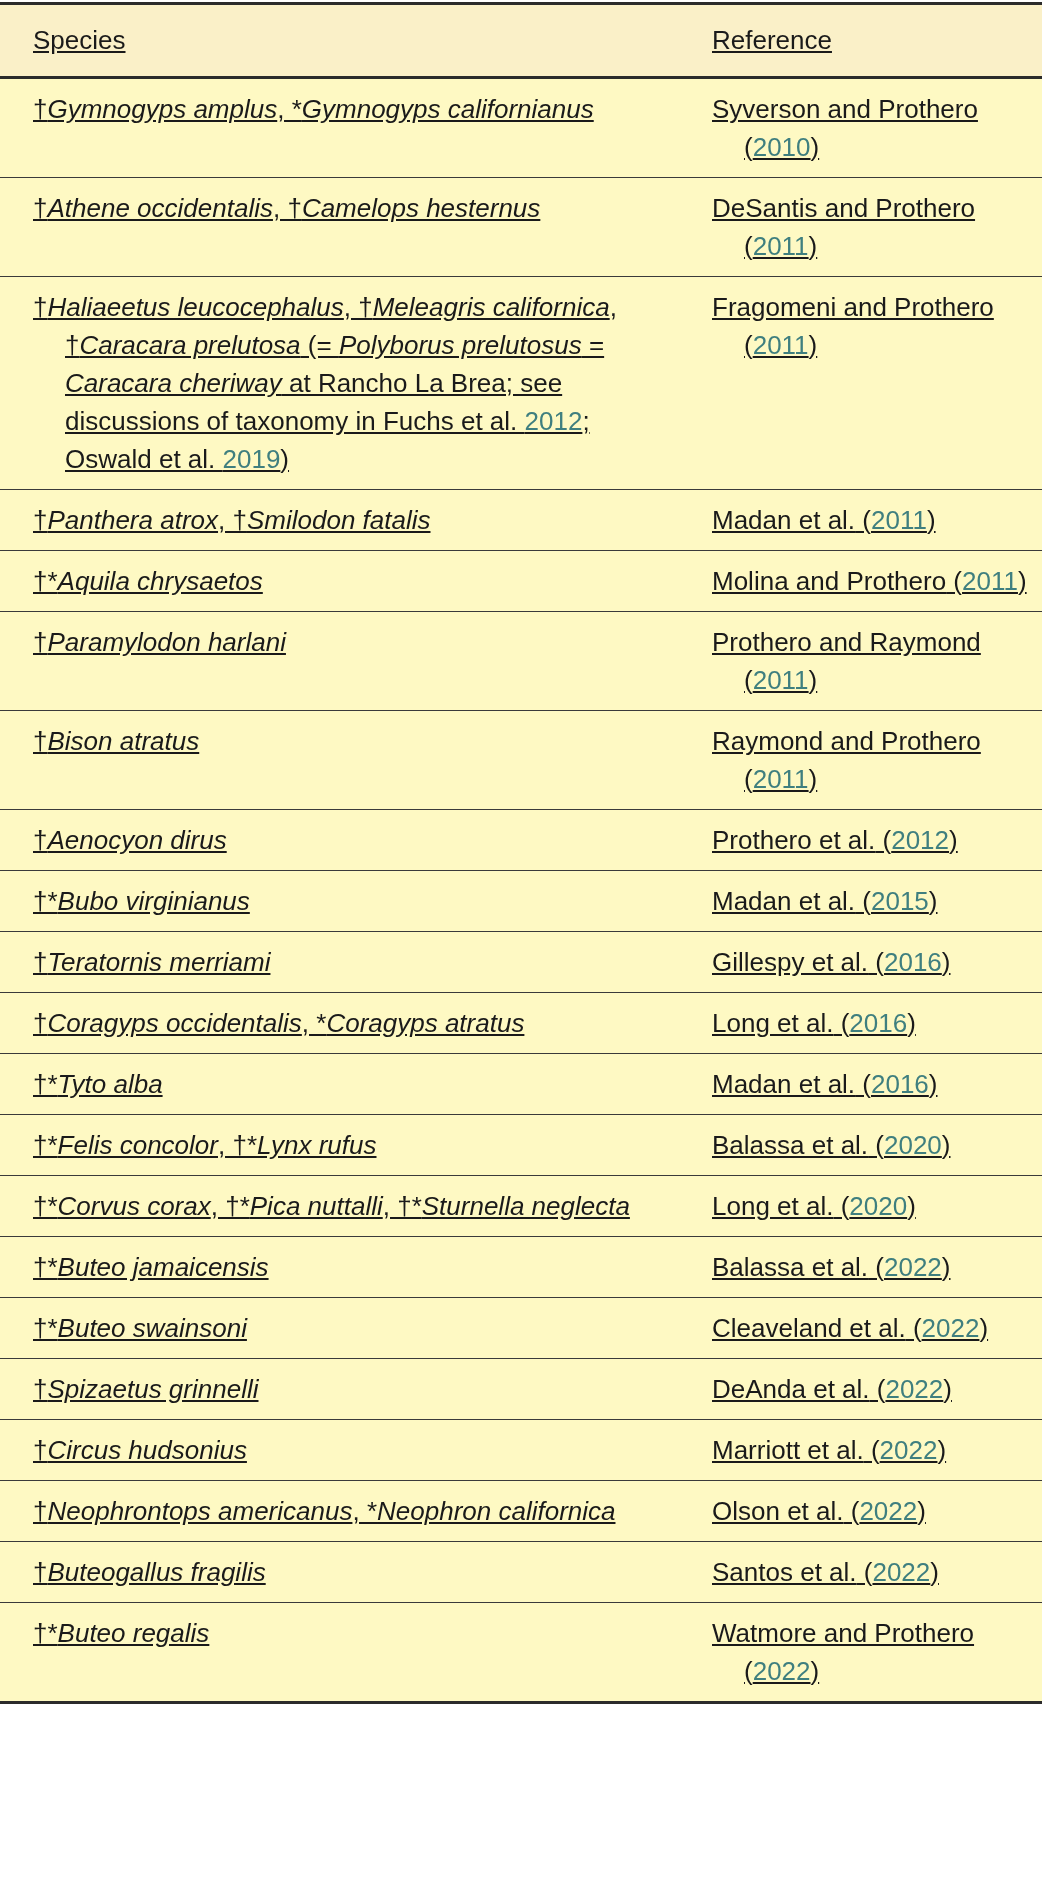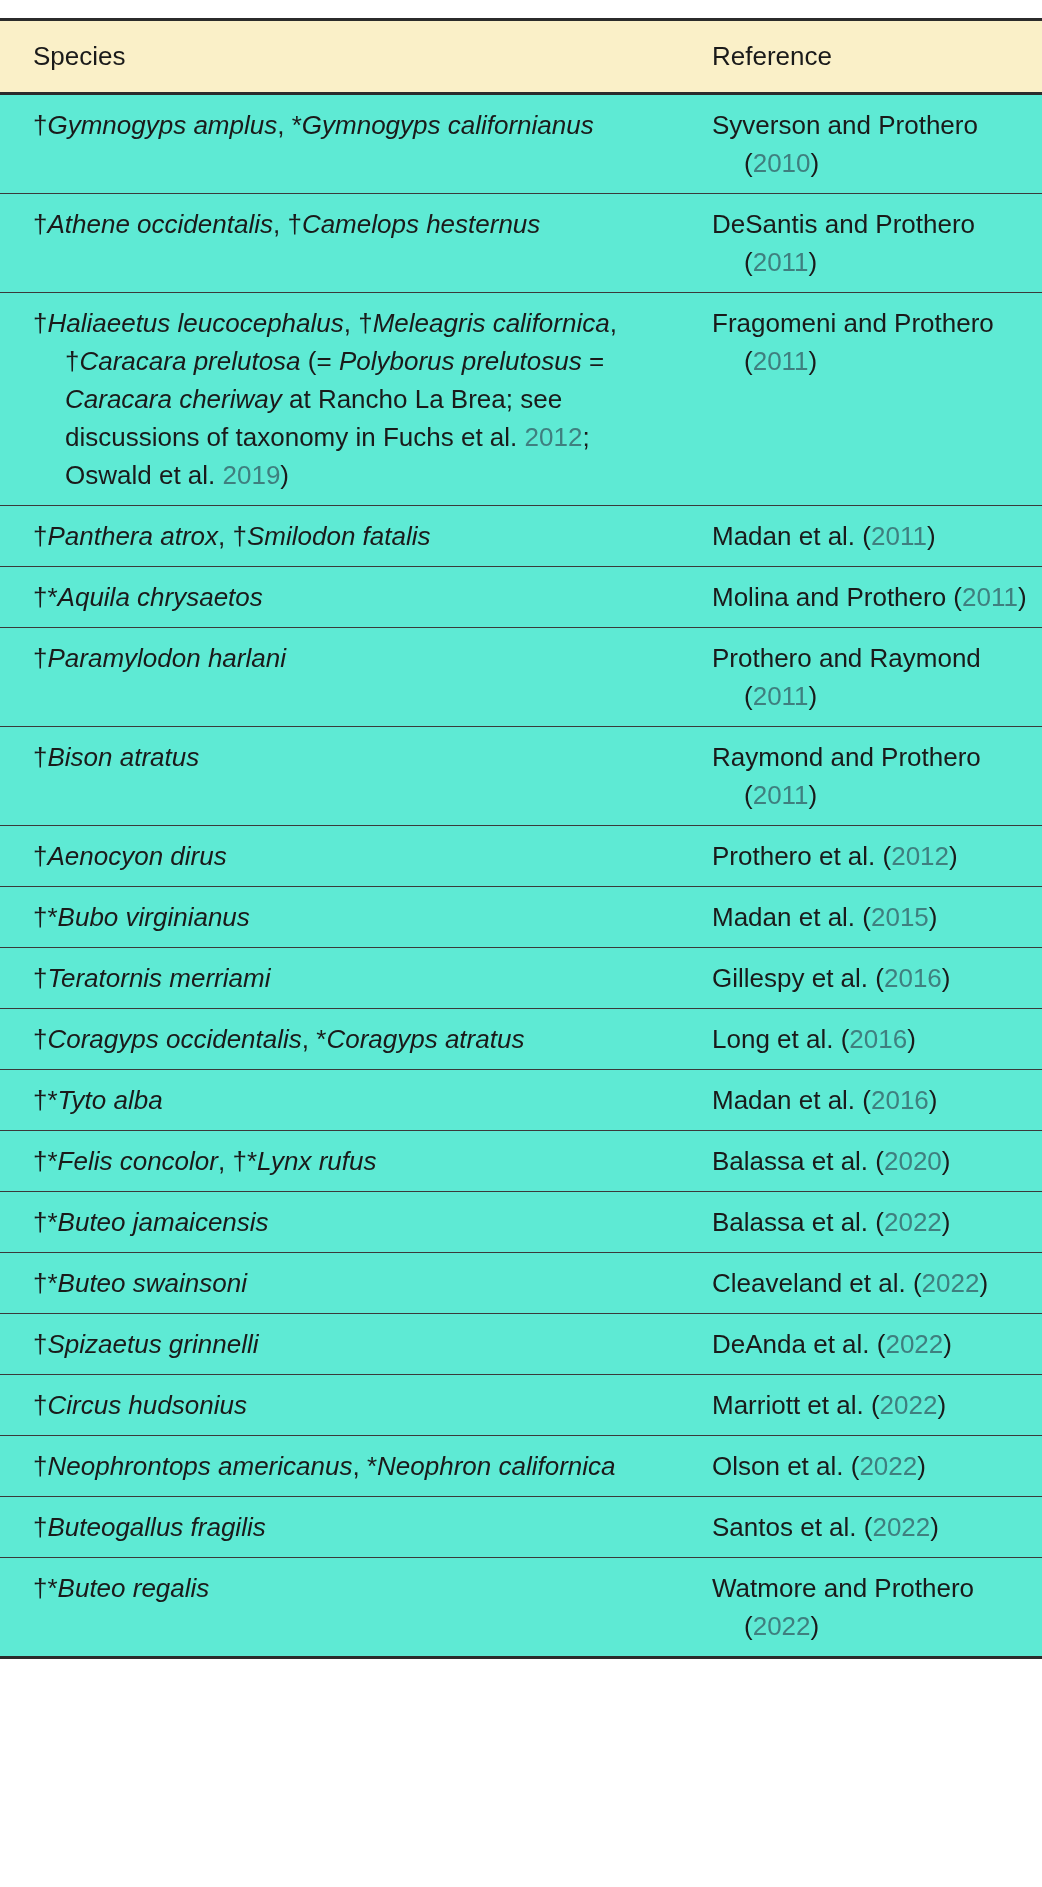--- a/index.html
+++ b/index.html
@@ -9,21 +9,22 @@
   }
   body {
     width: 1042px;
     height: 1887px;
     overflow: hidden;
     font-family: "Liberation Sans", "DejaVu Sans", sans-serif;
     color: #1a1a1a;
   }
   .table-wrap {
     width: 1042px;
-    padding-top: 18px;
+    padding-top: 2px;
+    text-decoration: underline;
   }
   table {
     width: 1042px;
     border-collapse: collapse;
     table-layout: fixed;
     border-top: 3px solid #2b2b2b;
     border-bottom: 3px solid #2b2b2b;
   }
   col.c-species { width: 680px; }
   col.c-ref { width: 362px; }
@@ -35,21 +36,21 @@
     text-align: left;
     font-size: 26px;
     height: 71px;
     padding: 0;
     vertical-align: middle;
     border-bottom: 3px solid #2b2b2b;
   }
   th.h-species { padding-left: 33px; }
   th.h-ref { padding-left: 32px; }
   tbody tr {
-    background: #5eead4;
+    background: #fef9c3;
   }
   tbody td {
     font-size: 26px;
     line-height: 38px;
     vertical-align: top;
     padding-top: 11px;
     padding-bottom: 11px;
     border-bottom: 1.5px solid #3a3a3a;
   }
   tbody tr:last-child td {
@@ -199,20 +200,28 @@
 
   <tr>
     <td class="species">
       <span class="hang"><span>†*</span><span class="it">Felis concolor</span><span>, †*</span><span class="it">Lynx rufus</span></span>
     </td>
     <td class="ref">
       <span class="hang"><span>Balassa et al.</span> (<span class="yr lnk">2020</span>)</span>
     </td>
   </tr>
 
+  <tr>
+    <td class="species">
+      <span class="hang"><span>†*</span><span class="it">Corvus corax</span><span>, †*</span><span class="it">Pica nuttalli</span><span>, †*</span><span class="it">Sturnella neglecta</span></span>
+    </td>
+    <td class="ref">
+      <span class="hang"><span>Long et al.</span> (<span class="yr lnk">2020</span>)</span>
+    </td>
+  </tr>
 
   <tr>
     <td class="species">
       <span class="hang"><span>†*</span><span class="it">Buteo jamaicensis</span></span>
     </td>
     <td class="ref">
       <span class="hang"><span>Balassa et al.</span> (<span class="yr lnk">2022</span>)</span>
     </td>
   </tr>
 

